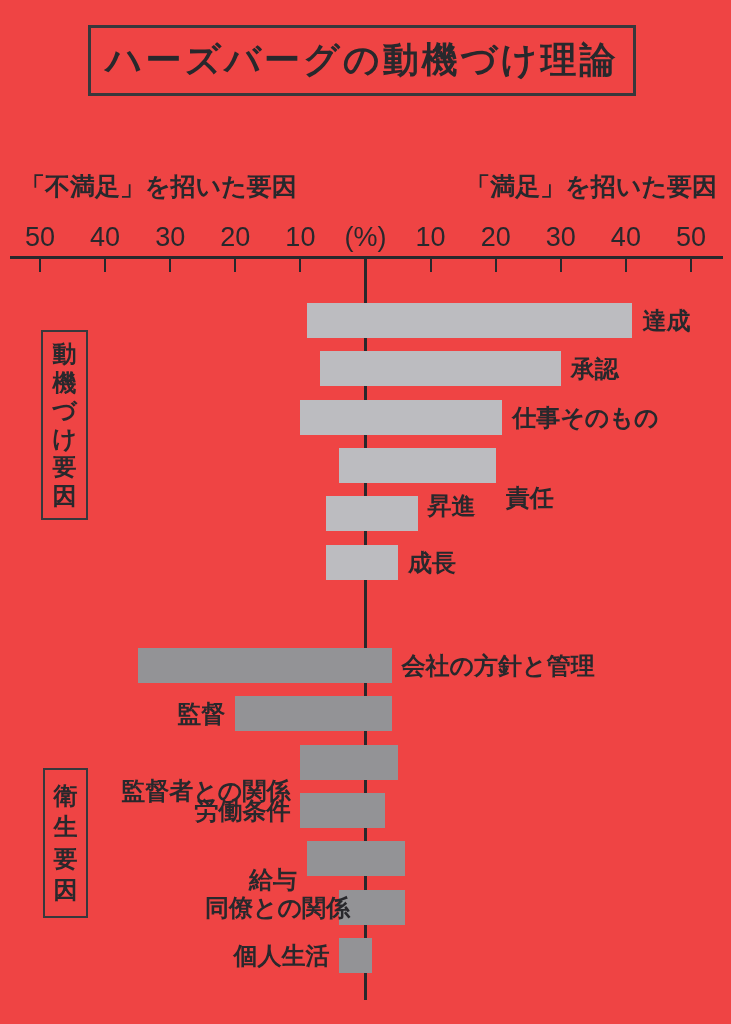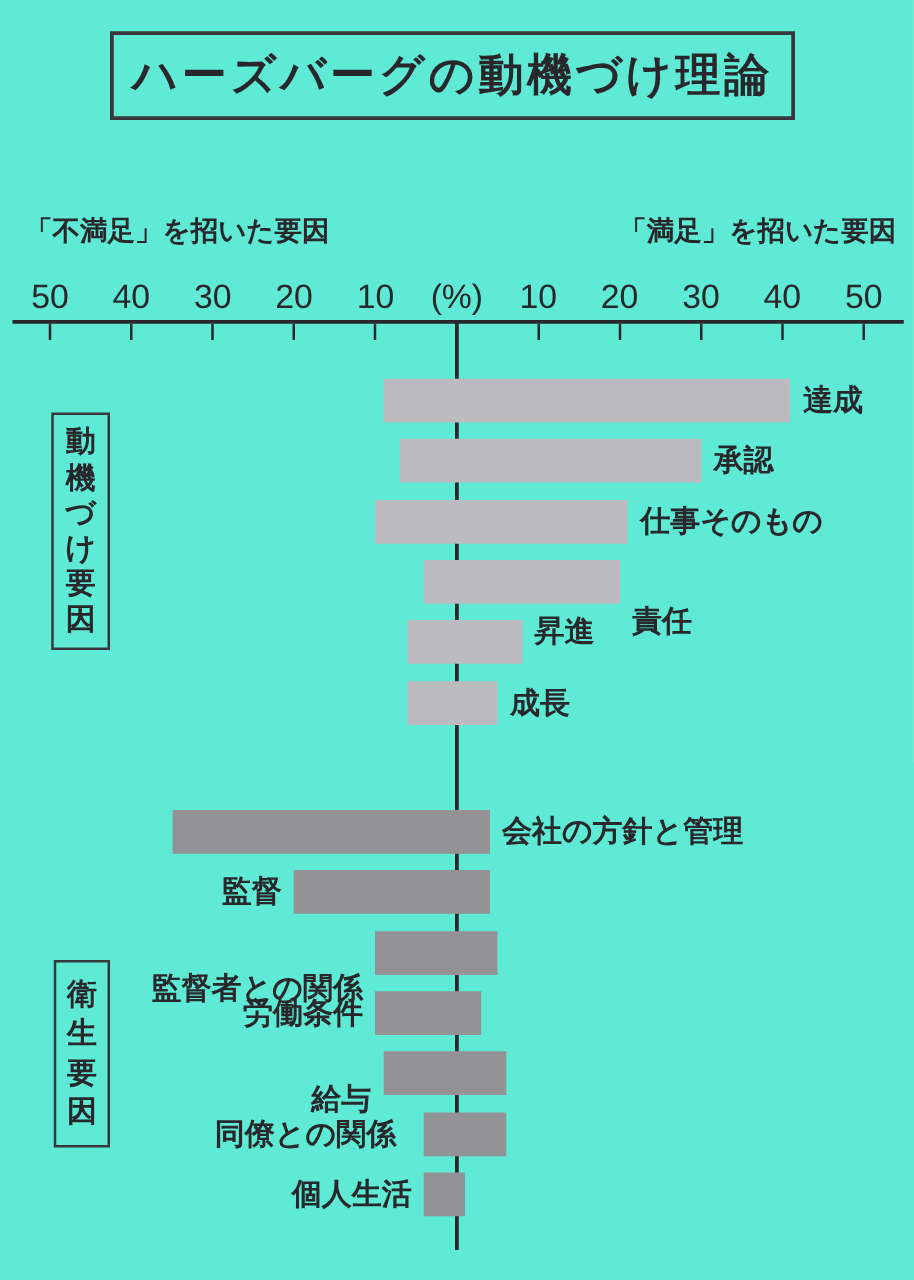--- a/index.html
+++ b/index.html
@@ -1,29 +1,29 @@
 <!DOCTYPE html>
 <html><head>
 <meta charset="utf-8">
 <style>
   html,body { margin:0; padding:0; }
   body { background:#e8e8e8; }
   .canvas {
     position:relative; width:731px; height:1024px; margin:0 auto;
-    background:#5eead4; overflow:hidden;
+    background:#ef4444; overflow:hidden;
     font-family:"Liberation Sans", sans-serif; color:#28282c;
   }
   .title-box {
     position:absolute; left:88px; top:25px; width:548px; height:71px;
     border:3px solid #38383c; box-sizing:border-box;
     display:flex; align-items:center; justify-content:center;
     font-size:36px; font-weight:700; letter-spacing:3px; white-space:nowrap;
   }
   .side-header {
-    position:absolute; top:170px; font-size:22px; font-weight:700; white-space:nowrap;
+    position:absolute; top:170px; font-size:25px; font-weight:700; white-space:nowrap;
   }
   .side-header.left  { left:20px; }
   .side-header.right { right:14px; }
   .axis-line   { position:absolute; background:#28282c; }
   .center-line { position:absolute; background:#28282c; }
   .tick        { position:absolute; background:#28282c; }
   .tick-label  {
     position:absolute; width:72px; text-align:center;
     font-size:27px; font-weight:500; color:#28282c;
   }
@@ -94,21 +94,21 @@
       <div class="bar-label" style="top: 648px; line-height: 35px; left: 401.54px;">会社の方針と管理</div>
       <div class="bar hygiene" style="left: 235.3px; top: 696.3px; width: 156.24px; height: 35px;"></div>
       <div class="bar-label" style="top: 696.3px; line-height: 35px; right: 505.7px;">監督</div>
       <div class="bar hygiene" style="left: 300.4px; top: 744.6px; width: 97.65px; height: 35px;"></div>
       <div class="bar-label" style="top: 773px; line-height: 35px; right: 440.6px;">監督者との関係</div>
       <div class="bar hygiene" style="left: 300.4px; top: 792.9px; width: 84.63px; height: 35px;"></div>
       <div class="bar-label" style="top: 792.9px; line-height: 35px; right: 440.6px;">労働条件</div>
       <div class="bar hygiene" style="left: 306.91px; top: 841.2px; width: 97.65px; height: 35px;"></div>
       <div class="bar-label" style="top: 862px; line-height: 35px; right: 434.09px;">給与</div>
       <div class="bar hygiene" style="left: 339.46px; top: 889.5px; width: 65.1px; height: 35px;"></div>
-      <div class="bar-label" style="top: 889.5px; line-height: 35px; right: 414px; text-align: center;">同僚との関係</div>
+      <div class="bar-label" style="top: 889.5px; line-height: 35px; right: 381px; text-align: center;">同僚との関係</div>
       <div class="bar hygiene" style="left: 339.46px; top: 937.8px; width: 32.55px; height: 35px;"></div>
       <div class="bar-label" style="top: 937.8px; line-height: 35px; right: 401.54px;">個人生活</div>
     </div>
 
   <div class="group-box motivators" id="group-box-0">
       <span class="group-char">動</span>
       <span class="group-char">機</span>
       <span class="group-char">づ</span>
       <span class="group-char">け</span>
       <span class="group-char">要</span>

